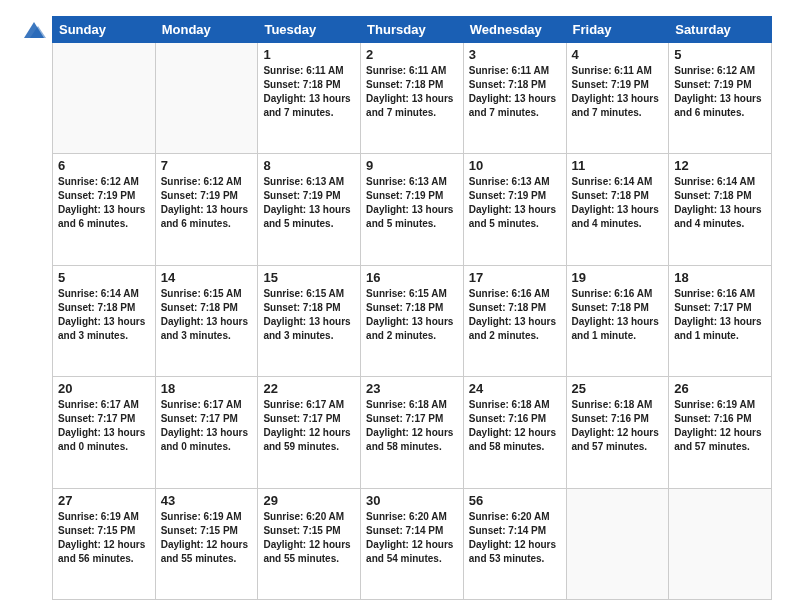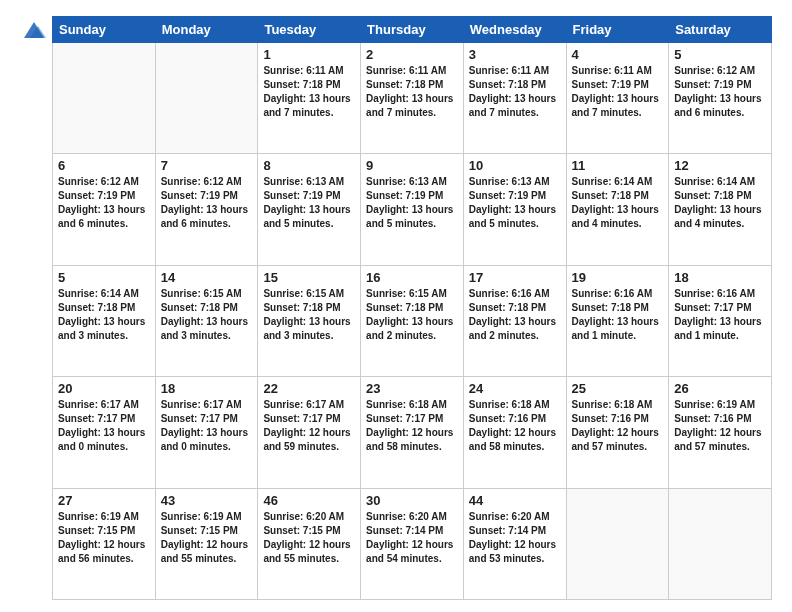--- a/index.html
+++ b/index.html
@@ -300,33 +300,33 @@
 Sunset: 7:15 PM
 Daylight: 12 hours and 56 minutes.</div>
           </td>
           <td>
             <span class="cell-day">43</span>
             <div class="cell-info" style="white-space: pre-line;">Sunrise: 6:19 AM
 Sunset: 7:15 PM
 Daylight: 12 hours and 55 minutes.</div>
           </td>
           <td>
-            <span class="cell-day">46</span>
+            <span class="cell-day">29</span>
             <div class="cell-info" style="white-space: pre-line;">Sunrise: 6:20 AM
 Sunset: 7:15 PM
 Daylight: 12 hours and 55 minutes.</div>
           </td>
           <td>
             <span class="cell-day">30</span>
             <div class="cell-info" style="white-space: pre-line;">Sunrise: 6:20 AM
 Sunset: 7:14 PM
 Daylight: 12 hours and 54 minutes.</div>
           </td>
           <td>
-            <span class="cell-day">44</span>
+            <span class="cell-day">56</span>
             <div class="cell-info" style="white-space: pre-line;">Sunrise: 6:20 AM
 Sunset: 7:14 PM
 Daylight: 12 hours and 53 minutes.</div>
           </td>
           <td class="empty-cell"></td>
           <td class="empty-cell"></td>
         </tr>
       </tbody>
   </table>
 </div>

